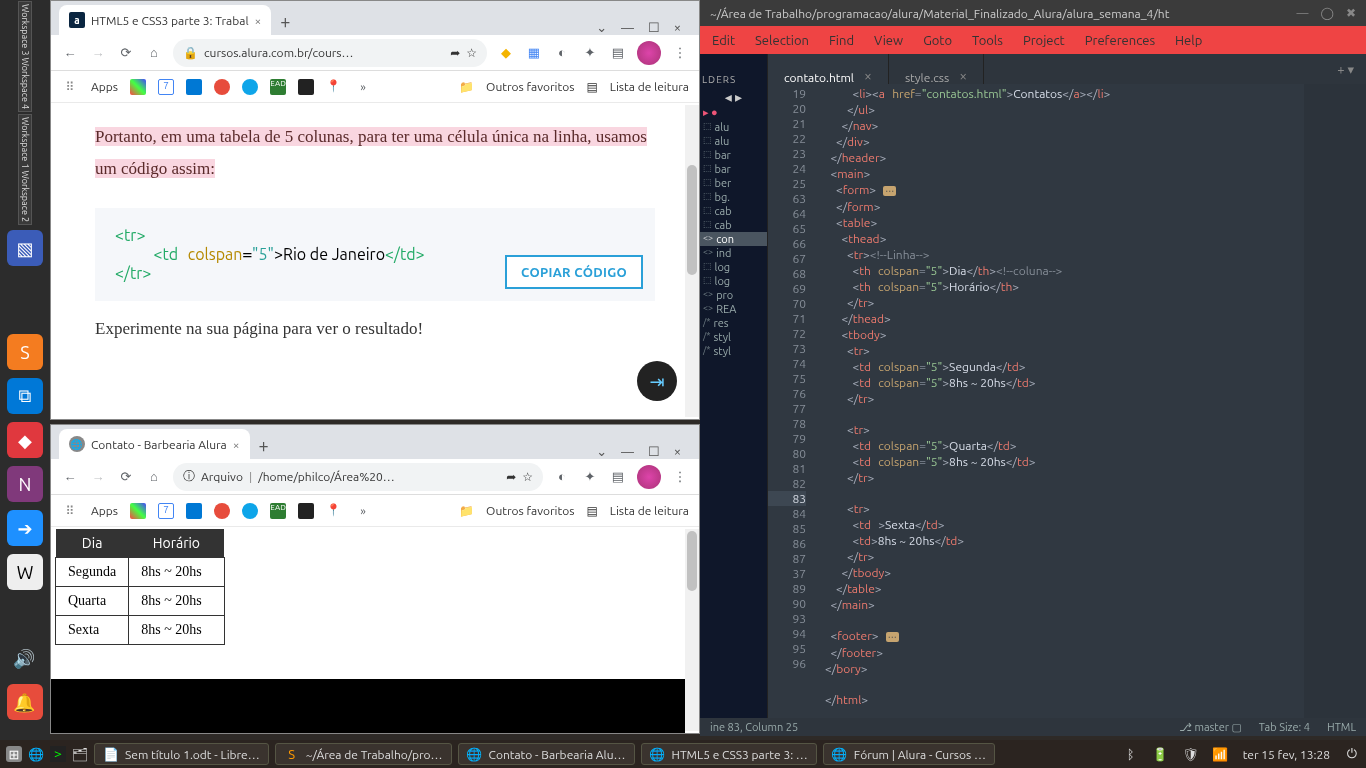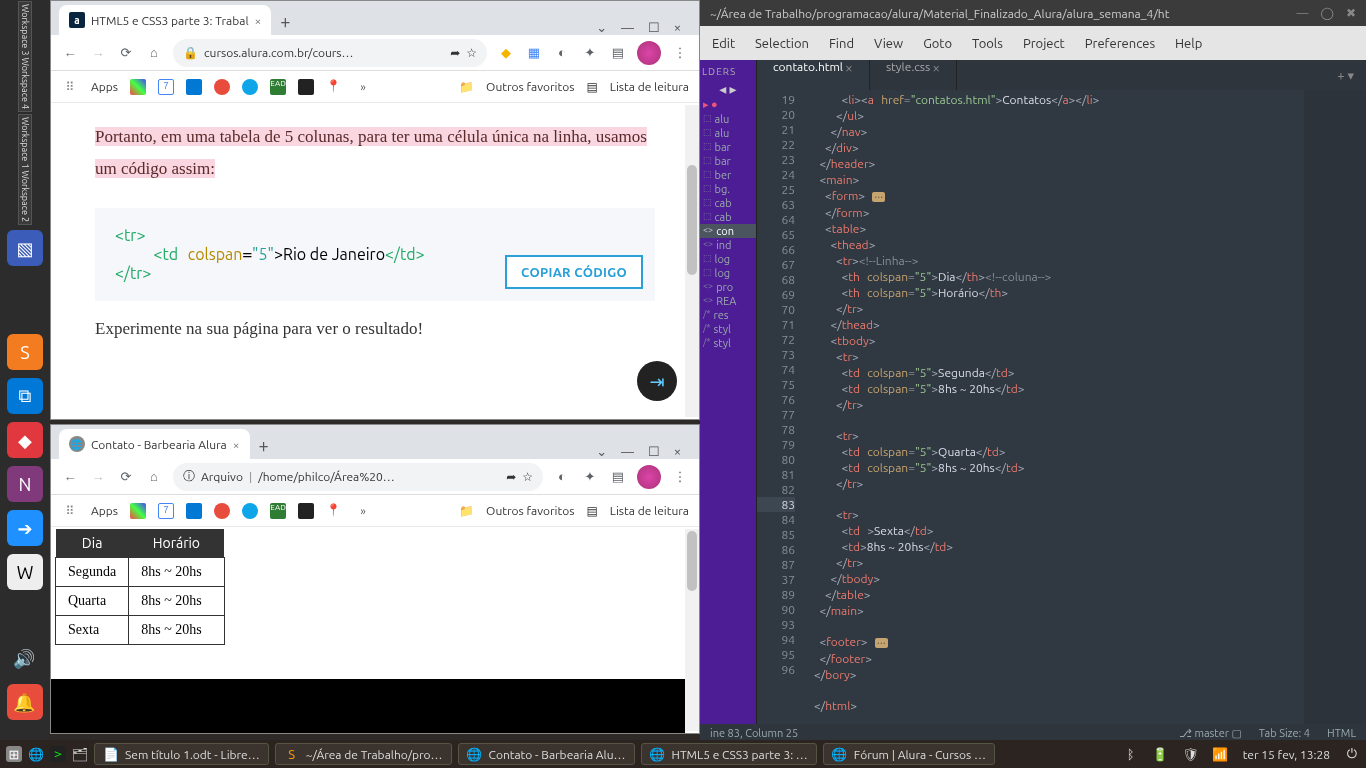--- a/index.html
+++ b/index.html
@@ -41,30 +41,30 @@
 .hourstbl th { background:#333; color:#fff; font-weight:normal; padding:6px 24px; font-size:14px;}
 .hourstbl td { border:1px solid #333; padding:6px 12px; font-size:14px; font-family:Georgia,serif;}
 .chrome2 .blackband{height:54px;background:#000;position:absolute;left:0;right:14px;bottom:0;}
 .chrome2 .vscroll { position:absolute; right:0; top:104px; bottom:2px; width:14px; background:#f1f1f1;}
 .chrome2 .vscroll .thumb{ position:absolute;left:2px;right:2px;top:2px;height:60px;background:#c1c1c1;border-radius:5px;}
 
 
 .sublime { position:absolute; left:700px; top:0; right:0; height:734px; background:#303841; color:#d8dee9; }
 .subl-title { height:26px; background:#3b3b3b; color:#ccc; display:flex; align-items:center; padding:0 10px; font-size:12px;}
 .subl-title .x{margin-left:auto;display:flex;gap:12px;color:#888;}
-.subl-menu { height:34px; background:#e5e5e5; color:#333; display:flex; gap:20px; align-items:center; padding:0 12px; font-size:13px;}
+.subl-menu { height:28px; background:#ef4444; color:#333; display:flex; gap:20px; align-items:center; padding:0 12px; font-size:13px;}
 .subl-body { display:flex; height:calc(100% - 70px);}
-.subl-side { width:57px; background:#4c1d95; border-right:1px solid #222; font-size:11px; color:#9aa; padding-top:6px;}
+.subl-side { width:68px; background:#0f172a; border-right:1px solid #222; font-size:11px; color:#9aa; padding-top:20px;}
 .subl-side .hdr{font-size:10px;color:#aaa;letter-spacing:1px;padding:0 2px 4px;}
 .subl-side .arrows{color:#ccc;font-size:14px;text-align:center;}
 .subl-side .f { padding:1px 3px; white-space:nowrap; overflow:hidden; display:flex;gap:3px;}
 .subl-side .f.sel{background:#4a5560;color:#fff;}
 .subl-main { flex:1; position:relative; background:#303841;}
 .subl-tabs { height:30px; background:#2e353d; display:flex; align-items:stretch;}
-.subl-tab { padding:0 16px; display:flex;align-items:flex-start;gap:2px;font-size:12px;color:#aaa;border-right:1px solid #222;}
+.subl-tab { padding:0 16px; display:flex;align-items:flex-end;gap:10px;font-size:12px;color:#aaa;border-right:1px solid #222;}
 .subl-tab.active{background:#303841;color:#fff;}
 .subl-tab .cls{color:#888;font-size:14px;}
 .subl-tabs .plus{margin-left:auto;padding:0 12px;color:#888;display:flex;align-items:center;}
 .gutter { position:absolute; left:0; top:30px; bottom:8px; width:46px; background:#303841; text-align:right; padding:2px 8px 0 0; font-family:Consolas,monospace; font-size:12px; color:#868e98; line-height:15px;}
 .gutter .cur{background:#3d4752;color:#d0d6df;}
 .code { position:absolute; left:46px; top:30px; right:62px; bottom:0; font-family:Consolas,monospace; font-size:12px; line-height:15px; white-space:pre; padding-top:2px;}
 .code .p{color:#a6acb9}.code .tg{color:#ec7a6e}.code .at{color:#c6a46f}.code .st{color:#99c794}.code .tx{color:#d8dee9}.code .cm{color:#868e98}.code .fold{background:#c6a46f;color:#303841;font-size:9px;padding:0 2px;border-radius:2px;}
 .minimap{position:absolute;right:0;top:30px;bottom:0;width:62px;background:#2c333b;}
 .subl-status{height:18px;background:#2e353d;color:#9aa;font-size:11px;display:flex;align-items:center;padding:0 10px;gap:24px;}
 .subl-status .r{margin-left:auto;display:flex;gap:17px;}

